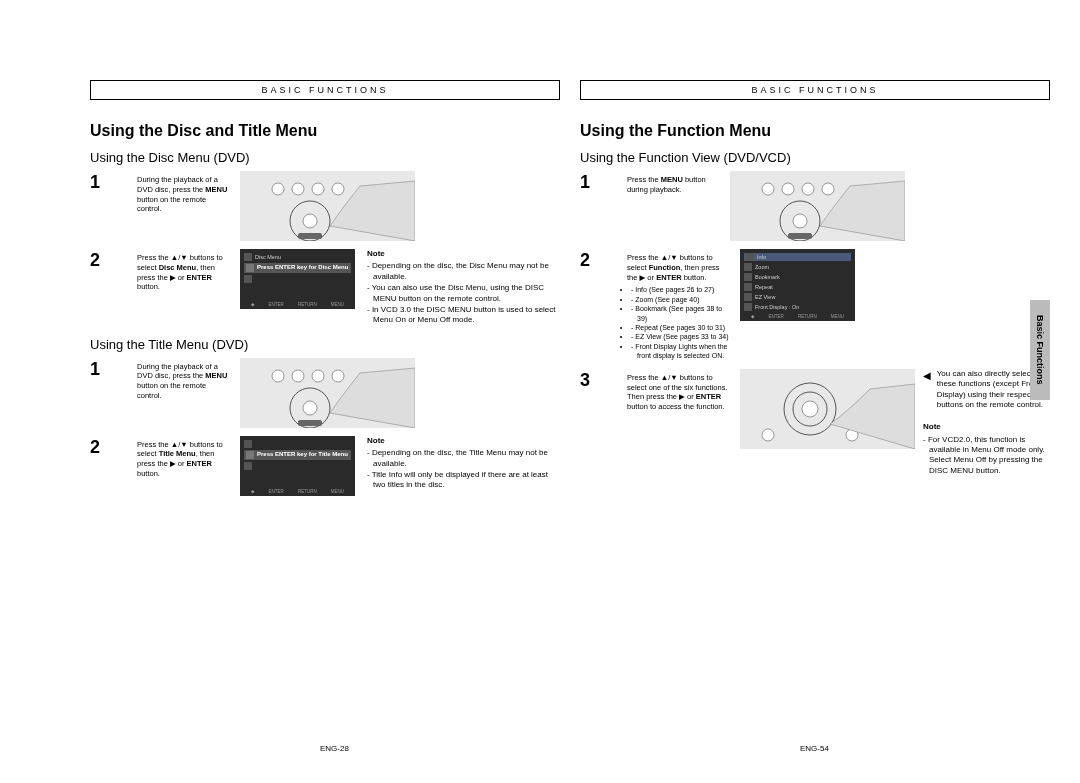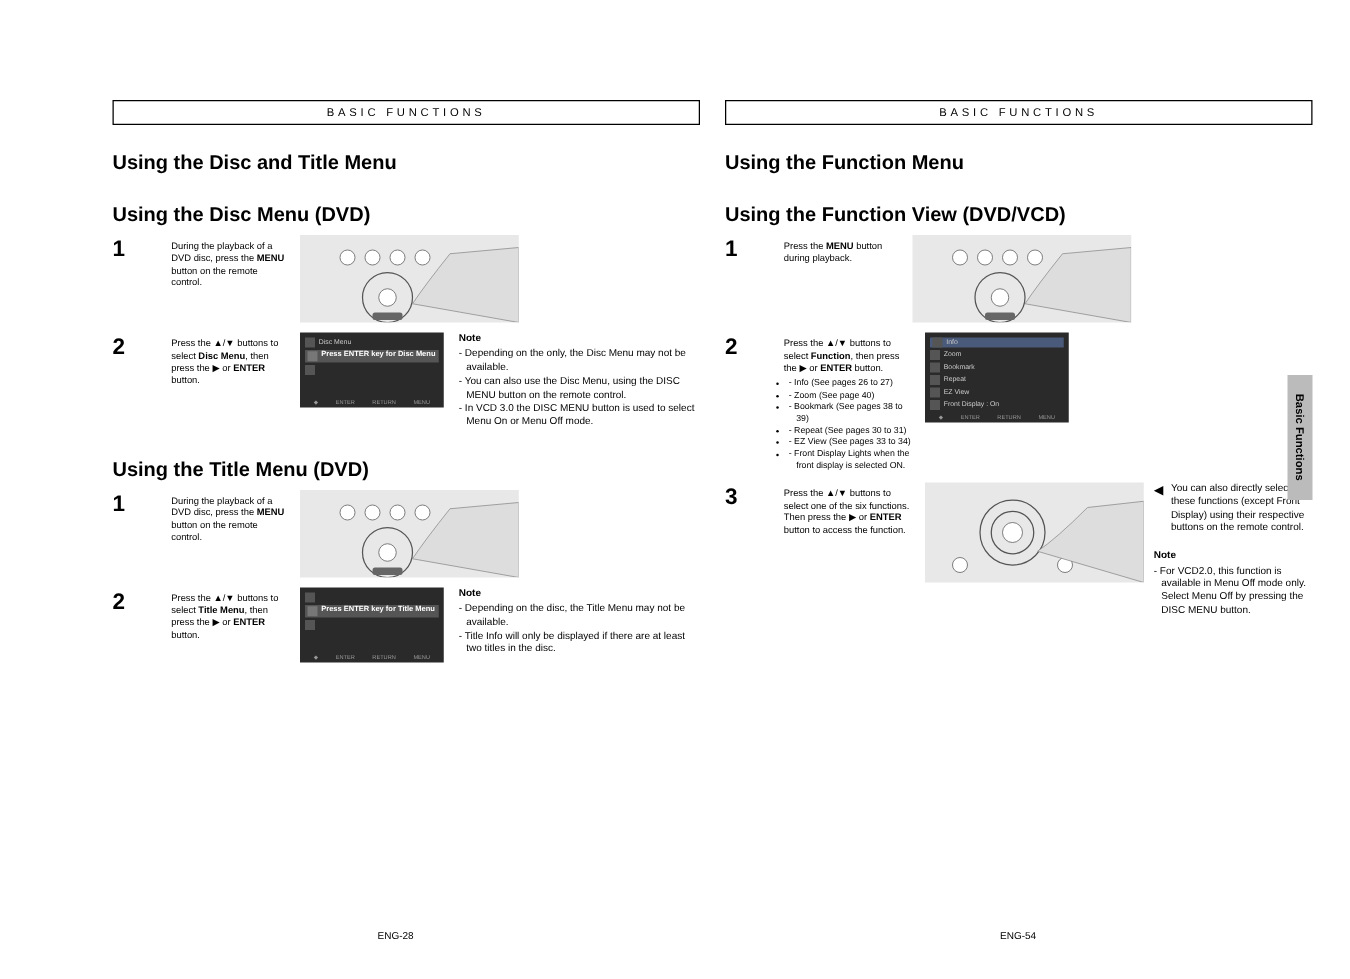--- a/index.html
+++ b/index.html
@@ -28,24 +28,24 @@
     text-transform: uppercase;
     margin-bottom: 22px;
   }
 
   .main-title {
     font-size: 16px;
     font-weight: bold;
     margin-bottom: 8px;
   }
   .sub-title {
-    font-size: 16px;
-    font-weight: bold;
+    font-size: 13px;
+    font-weight: normal;
     margin-bottom: 6px;
-    margin-top: 24px;
+    margin-top: 10px;
   }
 
   .step-row {
     display: flex;
     gap: 8px;
     margin-bottom: 8px;
   }
   .step-num {
     font-size: 18px;
     font-weight: bold;
@@ -119,21 +119,21 @@
     justify-content: center;
   }
   .side-tab span {
     writing-mode: vertical-rl;
     font-size: 9px;
     font-weight: bold;
     color: #000;
   }
   
   .footer { position:absolute; bottom:30px; font-size:8px; }
-  .footer-left { left:302px; }
+  .footer-left { left:320px; }
   .footer-right { left:800px; }
 
   .callout { display:flex; gap:6px; font-size:8px; line-height:1.3; margin-bottom:12px; }
   .callout-arrow { font-size:10px; }
 
   b { font-weight:bold; }
 </style>
 </head>
 <body>
 
@@ -179,21 +179,21 @@
       <div class="screen-bottom">
           <span>◆</span>
           <span>ENTER</span>
           <span>RETURN</span>
           <span>MENU</span>
         </div>
     </div>
     <div class="note-block">
       <div class="note-title">Note</div>
       <ul>
-        <li>Depending on the only, the Disc Menu may not be available.</li>
+        <li>Depending on the disc, the Disc Menu may not be available.</li>
         <li>You can also use the Disc Menu, using the DISC MENU button on the remote control.</li>
         <li>In VCD 3.0 the DISC MENU button is used to select Menu On or Menu Off mode.</li>
       </ul>
     </div>
   </div>
 
   <div class="sub-title">Using the Title Menu (DVD)</div>
 
   <div class="step-row">
     <div class="step-num">1</div>

